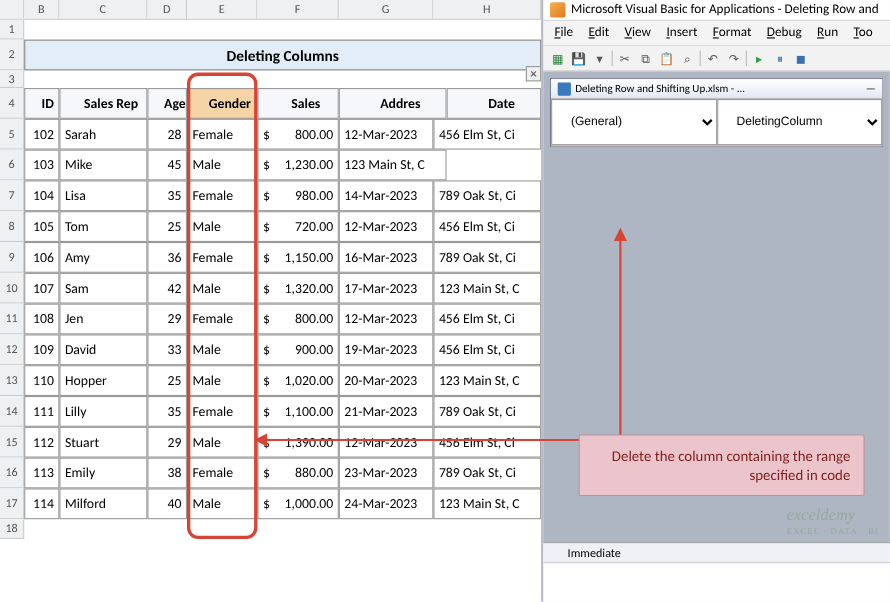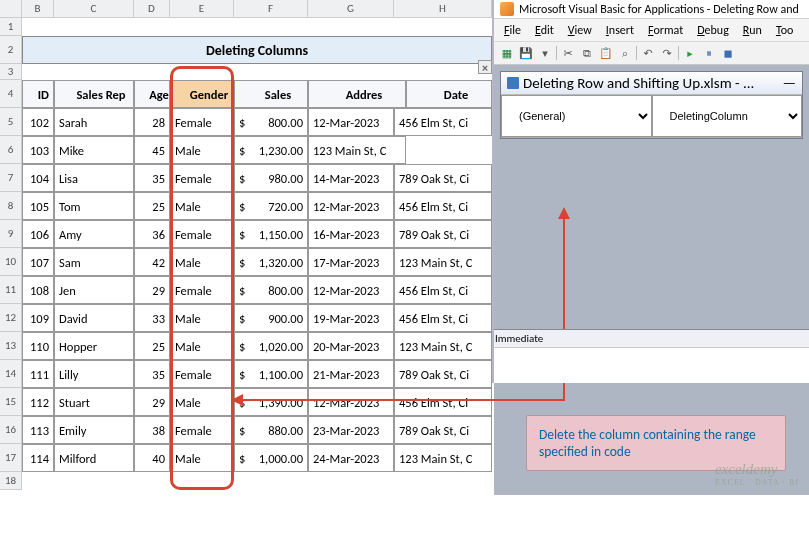--- a/index.html
+++ b/index.html
@@ -18,41 +18,41 @@
 .title-row .cell { background: #e3edf7; }
 .titlecell { width: 470px; font-weight: bold; font-size: 14px; justify-content: center; border: 1px solid #888; }
 .hdr { font-weight: bold; background: #f5f7fa; border: 1px solid #888; justify-content:center;padding-left:18px; }
 .tbl .cell { border: 1px solid #999; }
 .tbl .cB{justify-content:flex-end}
 .sales-g { display:flex; justify-content:space-between; width:100%; }
 .col-highlight { position: absolute; left: 170px; top: 66px; width: 64px; height: 424px; border: 3px solid #d84434; border-radius: 10px; pointer-events: none; }
 .hdr-e-bg { background: #f6d4a6 !important; }
 
 
-.vbe { position: absolute; left: 492px; top: 0; width: 317px; height: 383px; background: #f0f0f0; border-left: 2px solid #b6b6c8; }
+.vbe { position: absolute; left: 492px; top: 0; width: 317px; height: 547px; background: #f0f0f0; border-left: 2px solid #b6b6c8; }
 .vbe-title { background: #fff; display:flex; align-items:center; gap:5px; padding: 2px 6px; font-size: 12px; border-bottom:1px solid #d0d0d0; }
 .vbe-icon { width:14px;height:14px;background:linear-gradient(135deg,#f7b052,#e07820);border-radius:2px; }
 .vbe-menu { display:flex; gap:2px; padding: 2px 4px; font-size: 12px; background:#f4f4f4; border-bottom:1px solid #d8d8d8; }
 .vbe-menu span { padding: 2px 6px; }
 .vbe-menu span:first-letter { text-decoration: underline; }
 .vbe-tb { display:flex; gap:3px; padding: 3px 5px; background:#f2f2f2; border-bottom:1px solid #c8c8c8; align-items:center; }
 .tbbtn { width:16px;height:16px;display:inline-flex;align-items:center;justify-content:center;font-size:11px;color:#555; }
 .vbe-body { background: #aeb6c4; padding: 6px; height: 430px; position:relative; }
 .code-win { background:#fff; border:1px solid #7a7a90; width:100%; }
-.cw-title { background: linear-gradient(#fff,#e2e8f4); padding:2px 6px; font-size:15px; display:flex; align-items:center; gap:4px; border-bottom:1px solid #bbb; }
+.cw-title { background: linear-gradient(#fff,#e2e8f4); padding:2px 6px; font-size:10px; display:flex; align-items:center; gap:4px; border-bottom:1px solid #bbb; }
 .cw-icon { width:12px;height:12px;background:#3a7abd;border-radius:1px; }
 .cw-dd { display:flex; border-bottom:1px solid #aaa; }
 .cw-dd select { flex:1; font-size:11px; border:1px solid #999; padding:13px; background:#fff; }
 .code { font-family: Consolas, 'Courier New', monospace; font-size: 12px; padding: 6px 8px; line-height: 1.6; position:relative; min-height:120px; }
 .kw { color: #0018c4; }
 .code-hl { position:absolute; border: 3px solid #d84434; border-radius: 8px; }
-.callout { position:absolute; left: 32px; top: 330px; width: 260px; background: #ebc5cb; border:1px solid #b8959b; padding: 10px 12px; font-size: 13.5px; text-align:left; color:#0369a1; border-radius:2px;margin-top:20px; }
+.callout { position:absolute; left: 32px; top: 330px; width: 260px; background: #ebc5cb; border:1px solid #b8959b; padding: 10px 12px; font-size: 13.5px; text-align:right; color:#7f1d1d; border-radius:2px; }
 .arrow-svg { position:absolute; pointer-events:none; }
 .immediate { position:absolute; bottom:0; left:0; right:0; height:54px; background:#fff; border-top:1px solid #888; }
-.imm-title { background:#eef0f6; font-size:11px; padding:2px 1px; border-bottom:1px solid #ccc; }
+.imm-title { background:#eef0f6; font-size:11px; padding:2px 22px; border-bottom:1px solid #ccc; }
 .closex { position:absolute; left:478px; top:60px; width:14px; height:14px; font-size:12px; font-weight:bold; color:#666; background:#eee; text-align:center; line-height:14px; border:1px solid #999; }
 
 .watermark { position:absolute; right:10px; bottom:60px; font-size:15px; color:#8aa38e; font-style:italic; opacity:.7; font-family: Georgia, serif; }
 .watermark small{ display:block; font-size:8px; letter-spacing:1px; font-style:normal; }
 </style>
 </head>
 <body>
 
 <div class="sheet">
   <div class="colhdr">

